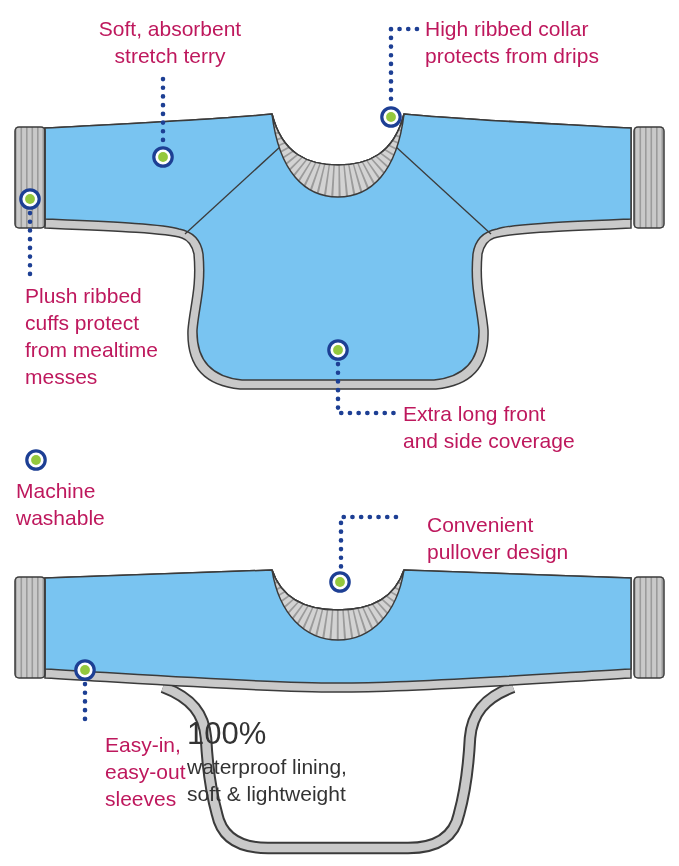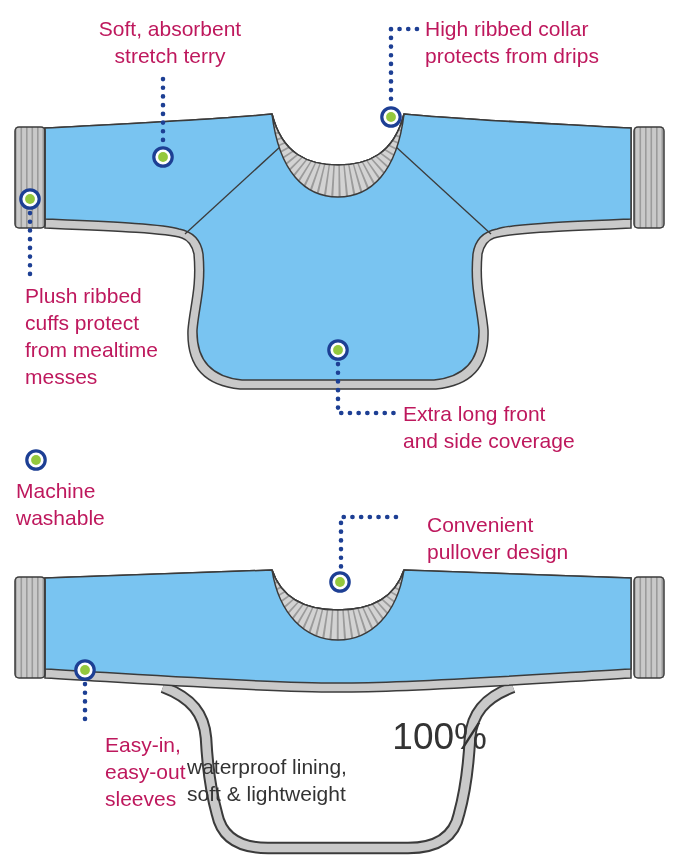--- a/index.html
+++ b/index.html
@@ -1,21 +1,21 @@
 <!DOCTYPE html>
 <html style="--blue: #79C4F1; --gray: #C9C9C9; --collar: #D3D3D3; --rib: #9B9B9B; --outline: #3B3B3B; --navy: #1D3F94; --green: #94C83D;"><head>
 <meta charset="utf-8">
 <style>
   html,body{margin:0;padding:0;background:#fff;}
   .stage{position:relative;width:679px;height:866px;background:#fff;overflow:hidden;
          font-family:"Liberation Sans",sans-serif;}
   .stage svg{position:absolute;left:0;top:0;}
   .label{position:absolute;font-size:21px;line-height:1.28;color:#be185d;white-space:pre-line;}
   .label.center{text-align:center;}
-  .lining-head{position:absolute;font-size:37px;color:#333;text-align:right;}
+  .lining-head{position:absolute;font-size:31px;color:#333;text-align:left;}
   .lining-body{position:absolute;font-size:21px;line-height:1.28;color:#333;text-align:left;white-space:pre-line;}
 
   .sil{fill:var(--gray);stroke:var(--outline);stroke-width:1.5;}
   .bodyfill{fill:var(--blue);stroke:var(--outline);stroke-width:1.5;}
   .collar{fill:var(--collar);stroke:var(--outline);stroke-width:1.5;}
   .ribs{stroke:var(--rib);fill:none;}
   .cuff{fill:var(--gray);}
   .cuffline{stroke:var(--outline);fill:none;stroke-width:1.5;}
   .seam{stroke:var(--outline);stroke-width:1.3;}
   .leader{stroke:var(--navy);stroke-width:4.6;stroke-linecap:round;stroke-dasharray:0.1 8.6;fill:none;}

